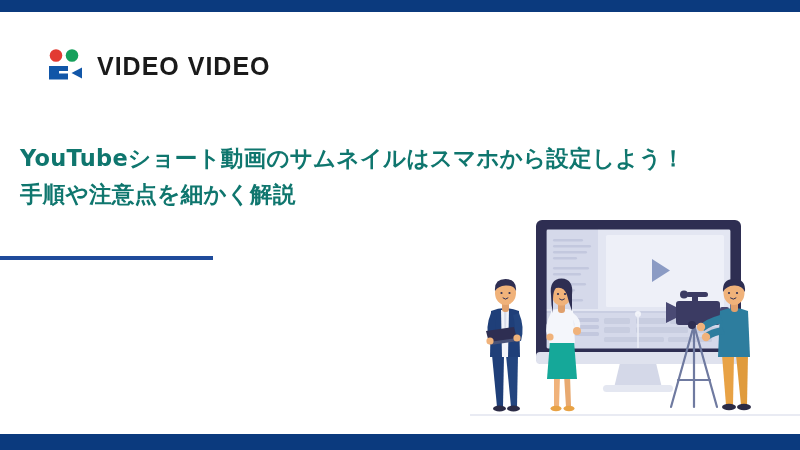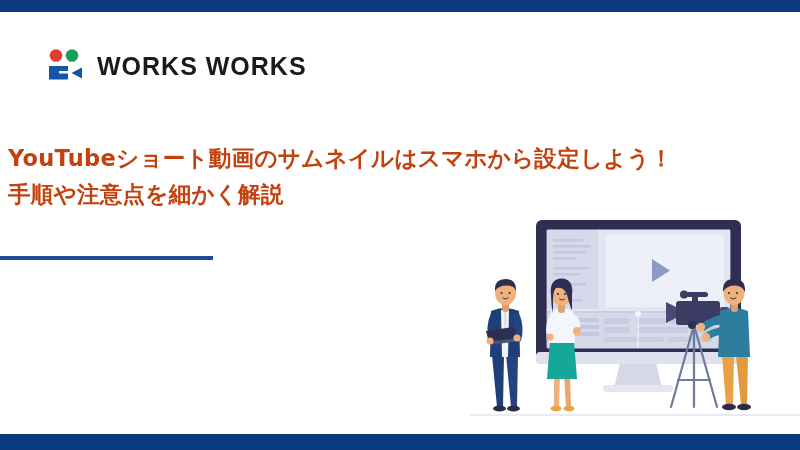--- a/index.html
+++ b/index.html
@@ -52,29 +52,29 @@
     font-weight: bold;
     letter-spacing: 1.0px;
     color: #1a1a1a;
     white-space: nowrap;
     line-height: 1;
   }
 
   
   .headline {
     position: absolute;
-    left: 8px;
+    left: 20px;
     top: 140px;
     width: 752px;
     font-family: "DejaVu Sans", "Liberation Sans", sans-serif;
     font-size: 22.5px;
     font-weight: bold;
     line-height: 1.62;
     letter-spacing: 0.3px;
-    color: #c2410c;
+    color: #0f766e;
     white-space: pre-line;
   }
 
   
   .rule {
     position: absolute;
     left: 0; top: 256px;
     width: 213px; height: 4px;
     background: #1f4b9b;
   }
@@ -98,21 +98,21 @@
 
   <div class="logo">
     <div class="logo-mark">
       <svg viewBox="0 0 38 36" width="38" height="36" aria-hidden="true">
         <circle cx="10" cy="7.5" r="6.3" fill="#e23b32"></circle>
         <circle cx="26" cy="7.5" r="6.3" fill="#16a05c"></circle>
         <path d="M3 18 H22 V23 H13 V25.5 H22 V31.5 H3 Z" fill="#1156a8"></path>
         <path d="M36 19.5 L36 30.5 L25.5 25 Z" fill="#1156a8"></path>
       </svg>
     </div>
-    <div class="logo-text">WORKS WORKS</div>
+    <div class="logo-text">VIDEO VIDEO</div>
   </div>
 
   <div class="headline">YouTubeショート動画のサムネイルはスマホから設定しよう！
 手順や注意点を細かく解説</div>
 
   <div class="rule"></div>
 
   <div class="illustration">
     <svg viewBox="0 0 330 220" width="330" height="220" aria-hidden="true">
       <defs>

